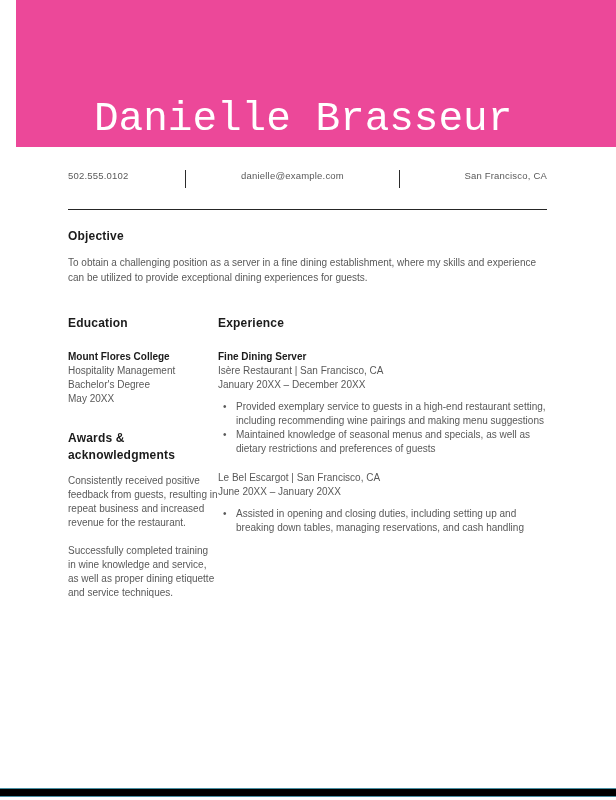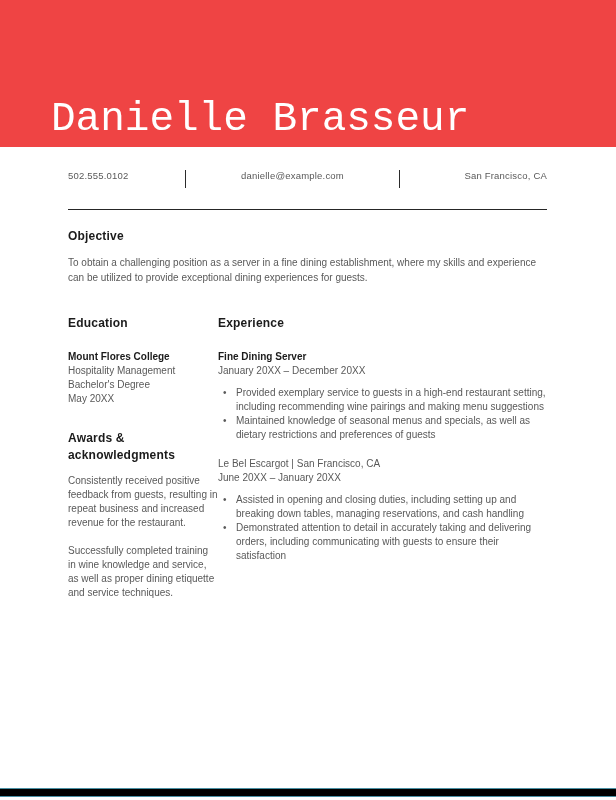--- a/index.html
+++ b/index.html
@@ -10,24 +10,25 @@
     height: 800px;
     margin: 0 auto;
     background: #ffffff;
     overflow: hidden;
     font-family: "Liberation Sans", sans-serif;
   }
 
   
   .masthead {
     height: 147px;
-    background: #ef4444;
+    background: #ec4899;
     display: flex;
     align-items: flex-end;
-    padding: 0 0 7px 51px;
+    padding: 0 0 7px 78px;
+    margin-left: 16px;
   }
   .masthead h1 {
     margin: 0;
     font-family: "Liberation Mono", monospace;
     font-weight: 400;
     font-size: 41px;
     line-height: 1;
     color: #ffffff;
     white-space: nowrap;
   }
@@ -172,33 +173,33 @@
 
     </div>
 
     <div class="col-right">
 
       <section>
         <h2 class="section-heading">Experience</h2>
 
         <div class="job">
           <p class="bold-line">Fine Dining Server</p>
+          <p class="entry-line">Isère Restaurant | San Francisco, CA</p>
           <p class="entry-line">January 20XX – December 20XX</p>
           <ul>
             <li>Provided exemplary service to guests in a high-end restaurant setting, including recommending wine pairings and making menu suggestions</li>
             <li>Maintained knowledge of seasonal menus and specials, as well as dietary restrictions and preferences of guests</li>
           </ul>
         </div>
 
         <div class="job">
           <p class="entry-line">Le Bel Escargot | San Francisco, CA</p>
           <p class="entry-line">June 20XX – January 20XX</p>
           <ul>
             <li>Assisted in opening and closing duties, including setting up and breaking down tables, managing reservations, and cash handling</li>
-            <li>Demonstrated attention to detail in accurately taking and delivering orders, including communicating with guests to ensure their satisfaction</li>
           </ul>
         </div>
 
       </section>
 
     </div>
 
   </div>
 
   <div class="bottom-bar"></div>

